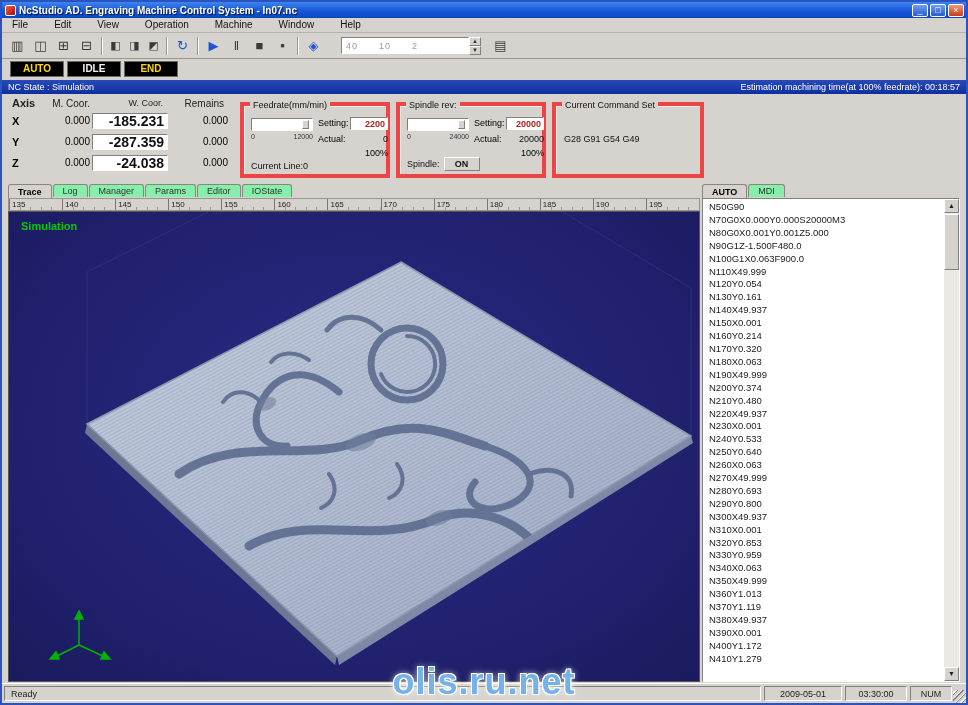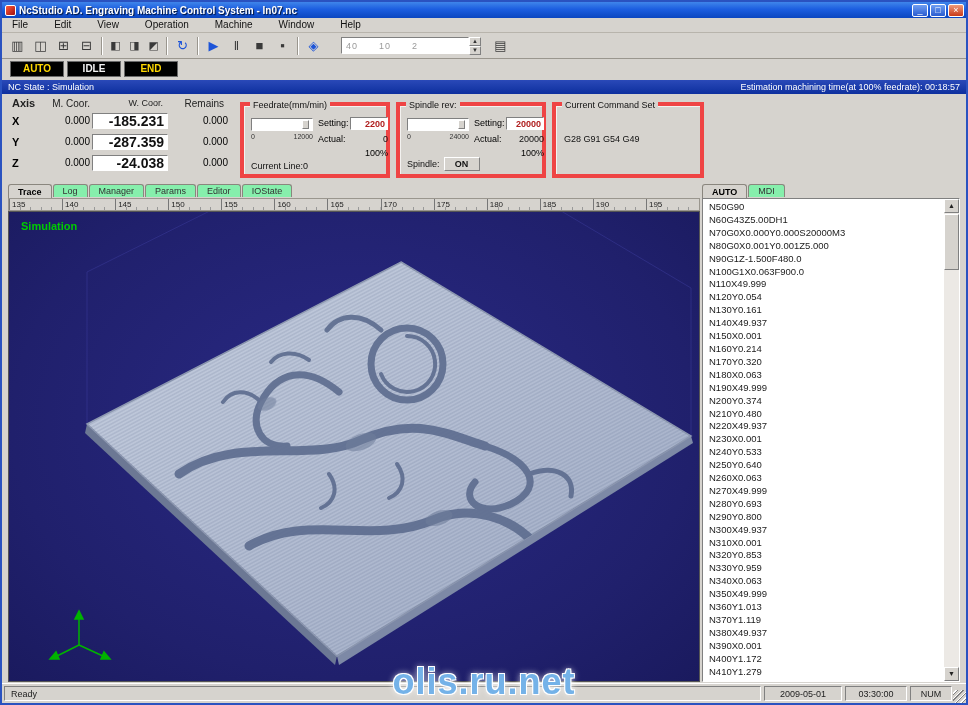--- a/index.html
+++ b/index.html
@@ -401,21 +401,20 @@
         <line x1="32" y1="38" x2="8" y2="50"></line>
           <polygon points="3,52 12,52 9,45"></polygon>
       </g>
     </svg>
   </div>
 
   <div class="prog-panel">
     <div class="prog-list">
 
     <div class="prog-line">N50G90</div>
-        <div class="prog-line">N60G43Z5.00DH1</div>
         <div class="prog-line">N70G0X0.000Y0.000S20000M3</div>
         <div class="prog-line">N80G0X0.001Y0.001Z5.000</div>
         <div class="prog-line">N90G1Z-1.500F480.0</div>
         <div class="prog-line">N100G1X0.063F900.0</div>
         <div class="prog-line">N110X49.999</div>
         <div class="prog-line">N120Y0.054</div>
         <div class="prog-line">N130Y0.161</div>
         <div class="prog-line">N140X49.937</div>
         <div class="prog-line">N150X0.001</div>
         <div class="prog-line">N160Y0.214</div>

